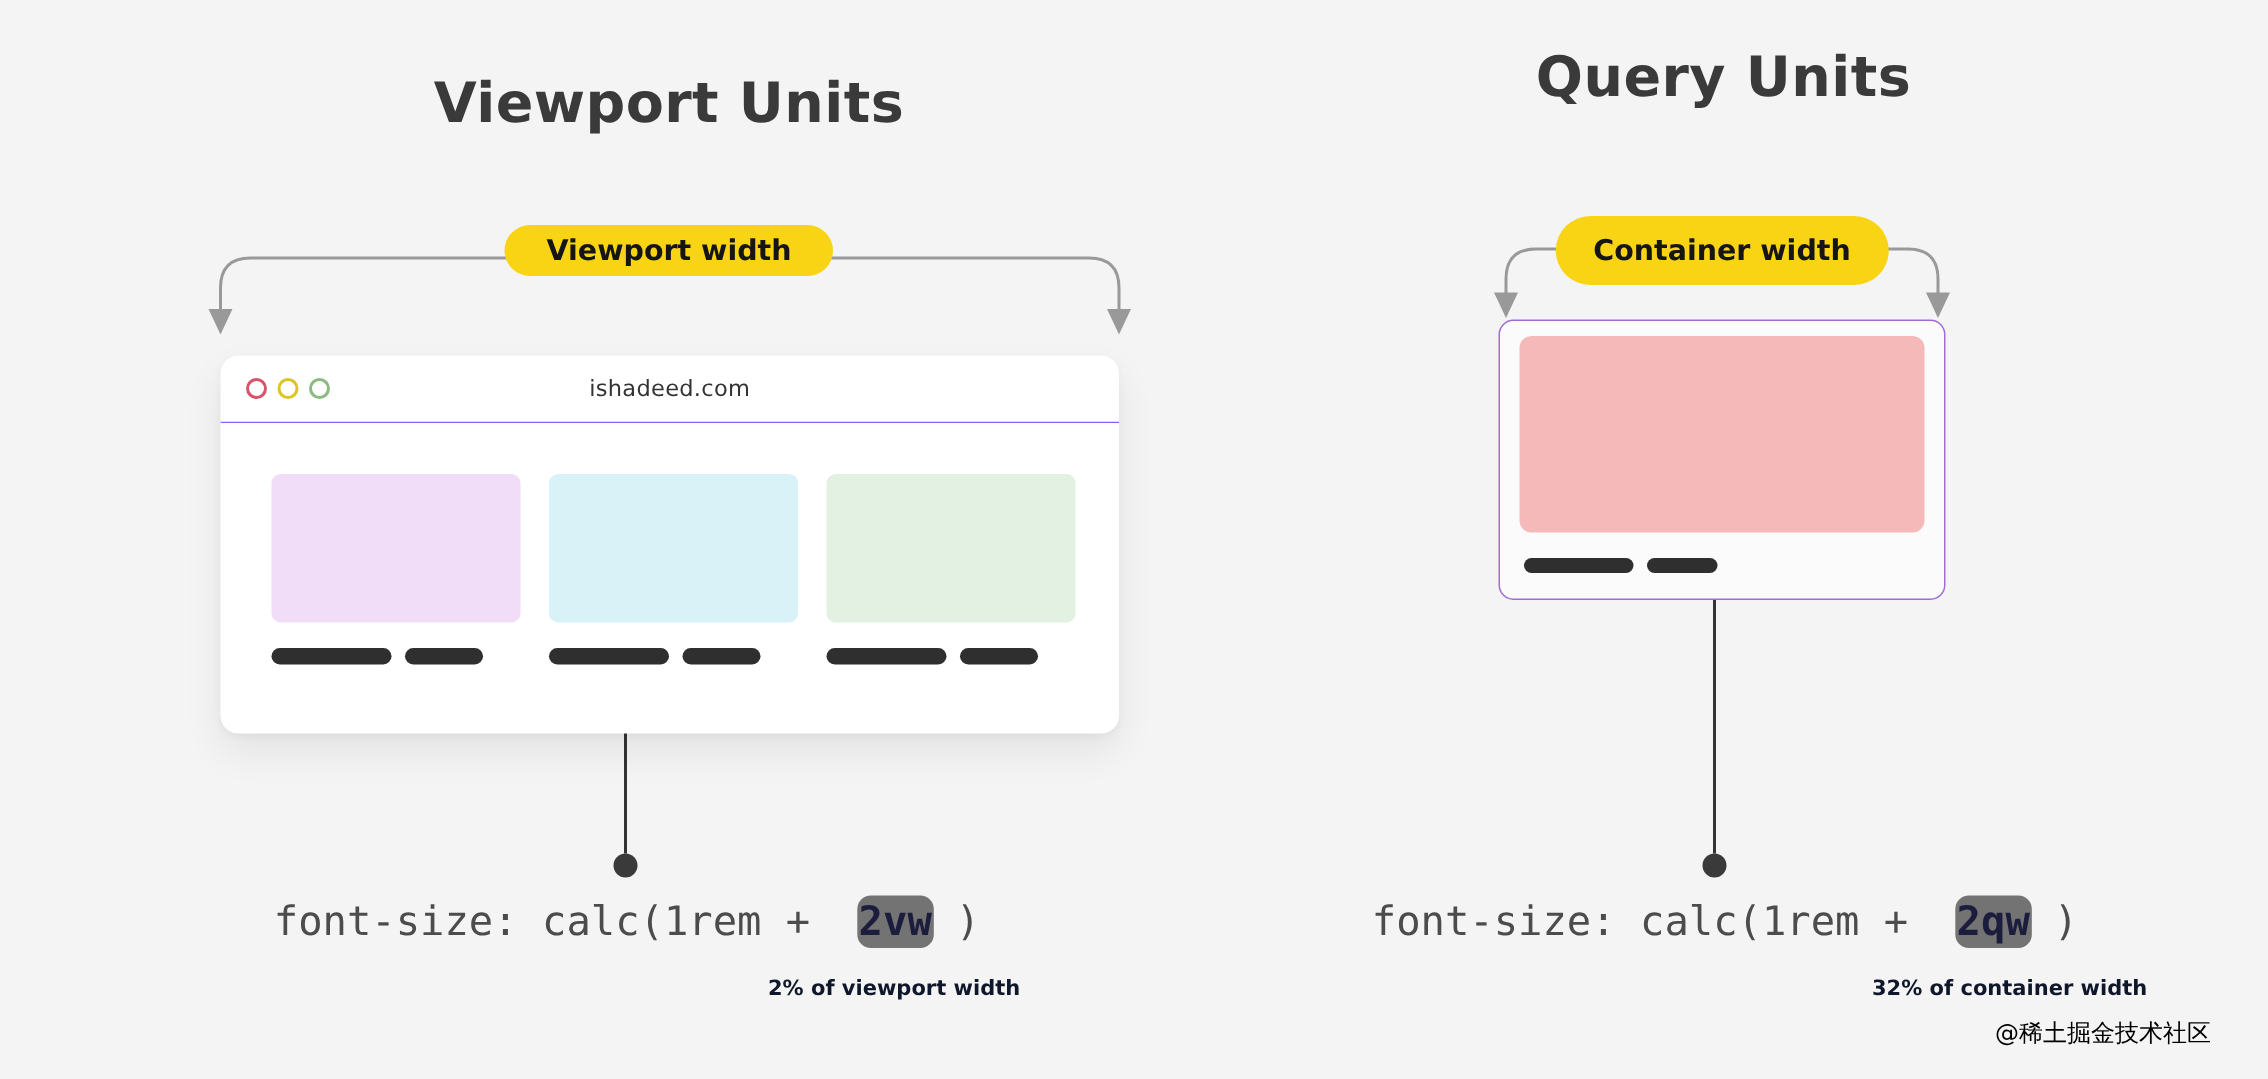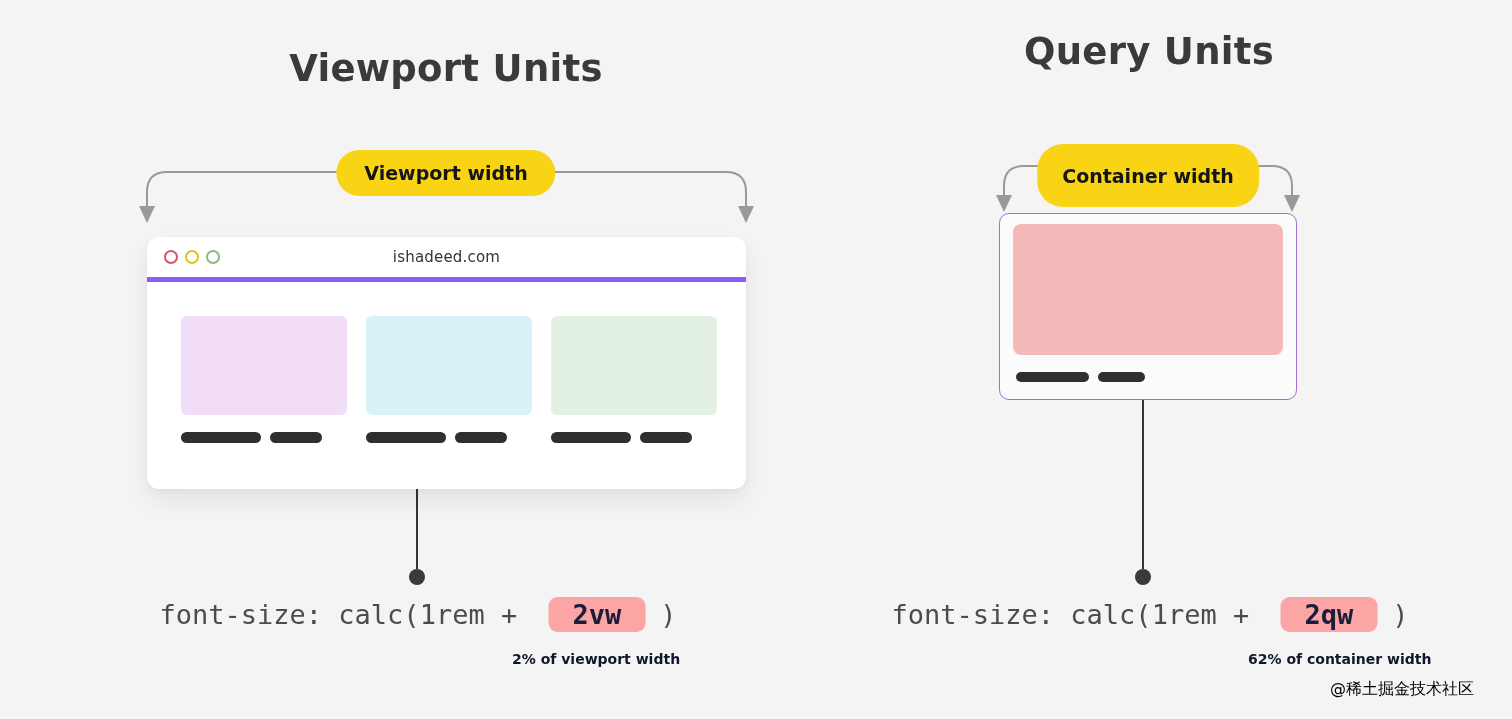--- a/index.html
+++ b/index.html
@@ -26,31 +26,31 @@
   #title-left  { left:446px;  top:47px; }
   #title-right { left:1149px; top:30px; }
 
   
   .pill {
     position:absolute; transform:translateX(-50%);
     background:#f8d415; border-radius:26px;
     display:flex; align-items:center; justify-content:center;
     font-size:19px; font-weight:700; color:#151515; white-space:nowrap;
   }
-  #pill-left  { left:446px;  top:150px; height:46px; padding:16px 28px; }
-  #pill-right { left:1148px; top:144px; height:63px; padding:0 25px; }
+  #pill-left  { left:446px;  top:150px; height:34px; padding:16px 28px; }
+  #pill-right { left:1148px; top:144px; height:46px; padding:0 25px; }
 
   
   .browser {
     position:absolute; left:147px; top:237px; width:599px; height:252px;
     background:#ffffff; border-radius:12px;
     box-shadow:0 12px 26px rgba(0,0,0,.07), 0 2px 6px rgba(0,0,0,.04);
   }
   .browser-header {
-    position:relative; height:45px; border-bottom:5px solid #8b5cf6;
+    position:relative; height:45px; border-bottom:1px solid #8b5cf6;
     display:flex; align-items:center; padding-left:17px;
     border-radius:12px 12px 0 0;
   }
   .dots { display:flex; gap:7px; }
   .dot { width:14px; height:14px; border-radius:50%; border:2px solid; background:transparent; }
   .dot-red    { border-color:#d9536b; }
   .dot-yellow { border-color:#dcc522; }
   .dot-green  { border-color:#8cbb80; }
   .url {
     position:absolute; left:0; right:0; text-align:center;
@@ -87,21 +87,21 @@
   
   .code-line {
     position:absolute; transform:translateX(-50%);
     font-family:"DejaVu Sans Mono","Liberation Mono",monospace;
     font-size:27px; color:#4c4c4c; white-space:pre;
     display:flex; align-items:center;gap:15px;
   }
   #code-left  { left:418px;  top:597px; }
   #code-right { left:1150px; top:597px; }
   .code-unit {
-    background:#fca5a5; border-radius:9px; padding:2px 24px;
+    background:#737373; border-radius:9px; padding:2px 1px;
     font-weight:700; color:#1c1c3c;
   }
 
   
   .caption {
     position:absolute; font-size:14px; font-weight:700; color:#0f172a;
     white-space:nowrap;
   }
   #caption-left  { left:512px;  top:651px; }
   #caption-right { left:1248px; top:651px; }
@@ -185,15 +185,15 @@
 </div>
 
 <div id="code-left" class="code-line">
   <span>font-size: calc(1rem + </span><span class="code-unit">2vw</span><span>)</span>
 </div>
 <div id="code-right" class="code-line">
   <span>font-size: calc(1rem + </span><span class="code-unit">2qw</span><span>)</span>
 </div>
 
 <div id="caption-left" class="caption">2% of viewport width</div>
-<div id="caption-right" class="caption">62% of container width</div>
+<div id="caption-right" class="caption">32% of container width</div>
 
 <div id="watermark">@稀土掘金技术社区</div>
 
 </body></html>

